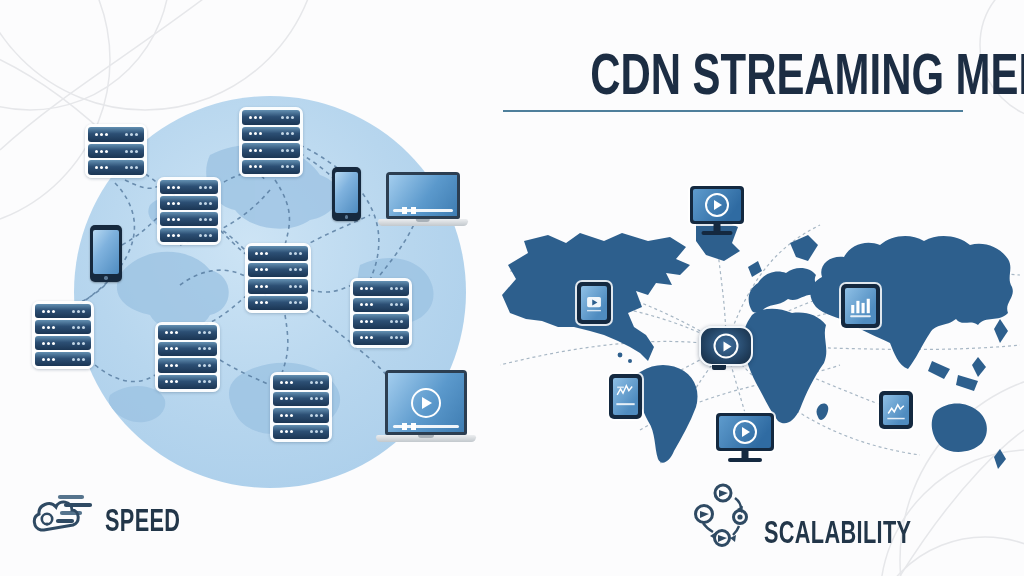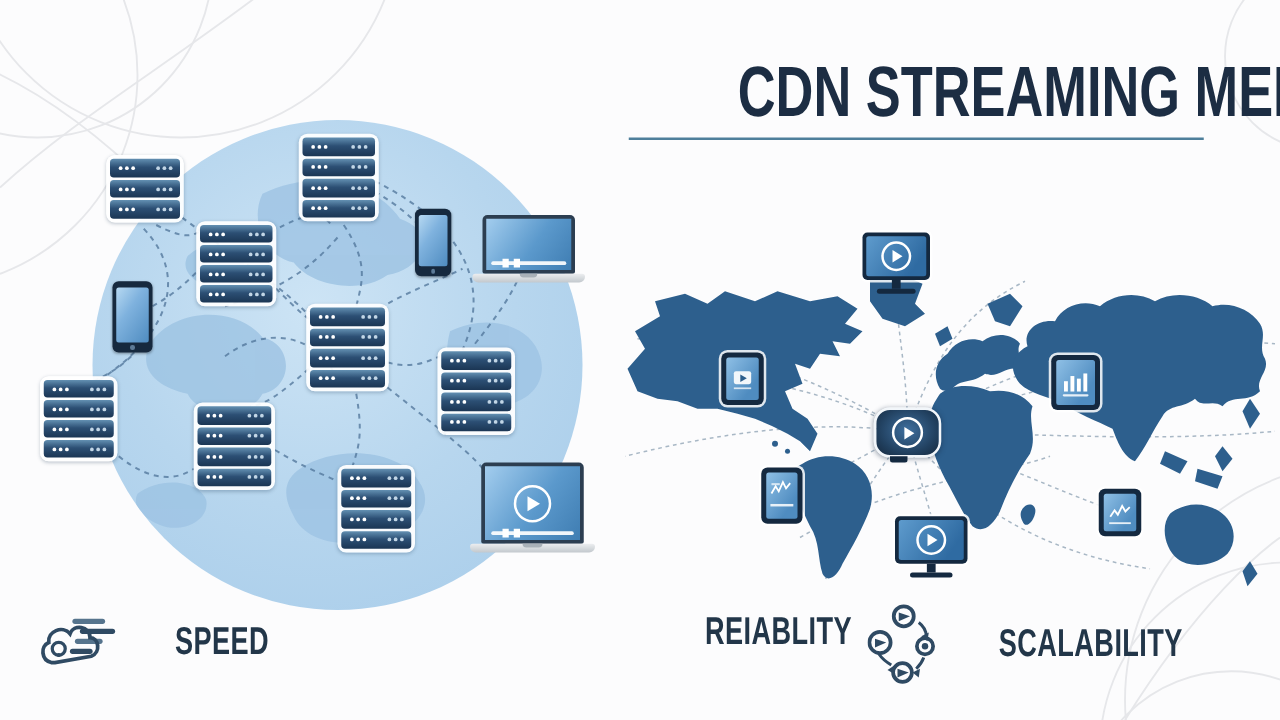--- a/index.html
+++ b/index.html
@@ -69,21 +69,21 @@
   .hub-stand{position:absolute;left:50%;transform:translateX(-50%);width:14px;height:5px;background:#142940;border-radius:0 0 2px 2px;}
 
   
   .play{position:absolute;left:50%;top:50%;transform:translate(-50%,-50%);
         width:var(--ps);height:var(--ps);border:2px solid #fff;border-radius:50%;box-sizing:border-box;}
   .play::after{content:'';position:absolute;left:55%;top:50%;transform:translate(-50%,-50%);
         border-style:solid;border-color:transparent transparent transparent #fff;
         border-width:calc(var(--ps)*0.22) 0 calc(var(--ps)*0.22) calc(var(--ps)*0.34);}
 
   
-  .feat{position:absolute;display:flex;align-items:center;gap:35px;}
+  .feat{position:absolute;display:flex;align-items:flex-end;}
   .feat-label{display:inline-block;font-size:31px;font-weight:700;color:#223649;
         transform:scaleX(.7);transform-origin:left center;white-space:nowrap;letter-spacing:.5px;line-height:34px;}
 </style>
 </head>
 <body>
 
 <div class="stage">
 
   <svg class="decor" style="left:0;top:0" width="1024" height="576">
     <g fill="none" stroke="#e6e7ea" stroke-width="1.5">
@@ -424,23 +424,20 @@
         <path d="M28,33 H42" stroke="#2f4a63" stroke-width="4.2"></path>
         <path d="M11,42 C3,40 2,29 9,26 C8,17 20,12 26,19 C29,11 42,13 42,22 C49,22 51,34 43,37 L14,42 Z" stroke="#2f4a63" stroke-width="3"></path>
         <circle cx="17" cy="31" r="5.2" stroke="#2f4a63" stroke-width="2.6"></circle>
         <circle cx="17" cy="36" r="1.6" fill="#2f4a63" stroke="none"></circle>
       </g>
     </svg>
     <span class="feat-label" style="margin-left:9px">SPEED</span>
   </div>
 
 
-  <div class="feat" style="left:564px;top:488px">
-    <span class="feat-label">REIABLITY</span>
-  </div>
 
   <div class="feat" style="left:694px;top:480px">
     <svg width="58" height="70" viewBox="0 0 58 70">
       <g fill="none" stroke="#2f4a63" stroke-width="3">
         <circle cx="29" cy="13" r="8"></circle>
         <circle cx="10" cy="34" r="8.5"></circle>
         <circle cx="46" cy="37" r="6.5"></circle>
         <circle cx="28" cy="58" r="7.5"></circle>
         <path d="M41,18 C45,21 47,25 47,29" stroke-width="2.4"></path>
         <path d="M19,52 C14,49 11,46 9,43" stroke-width="2.4"></path>

